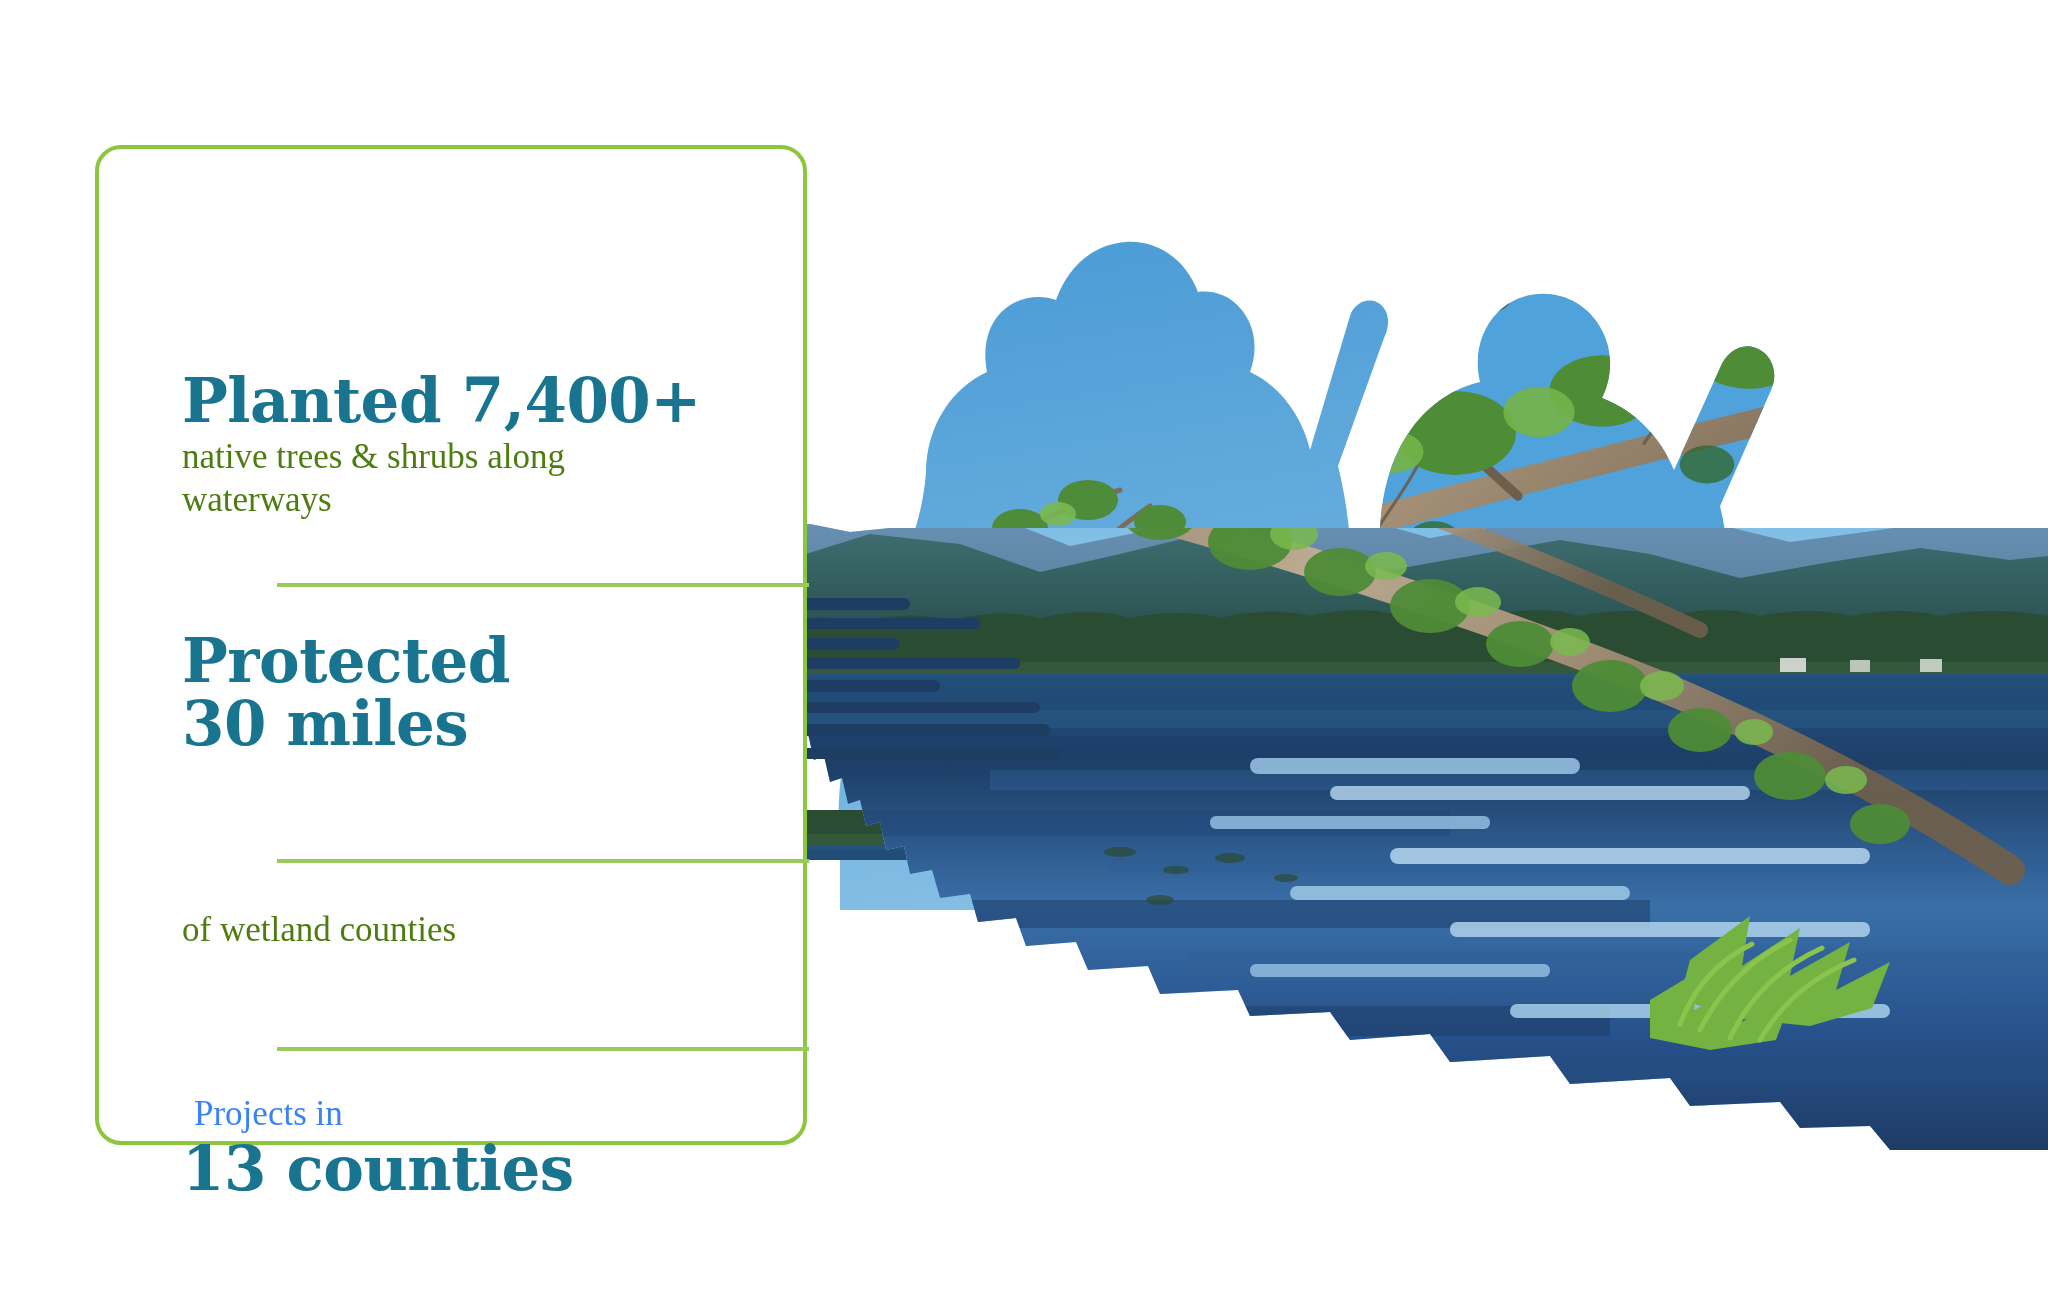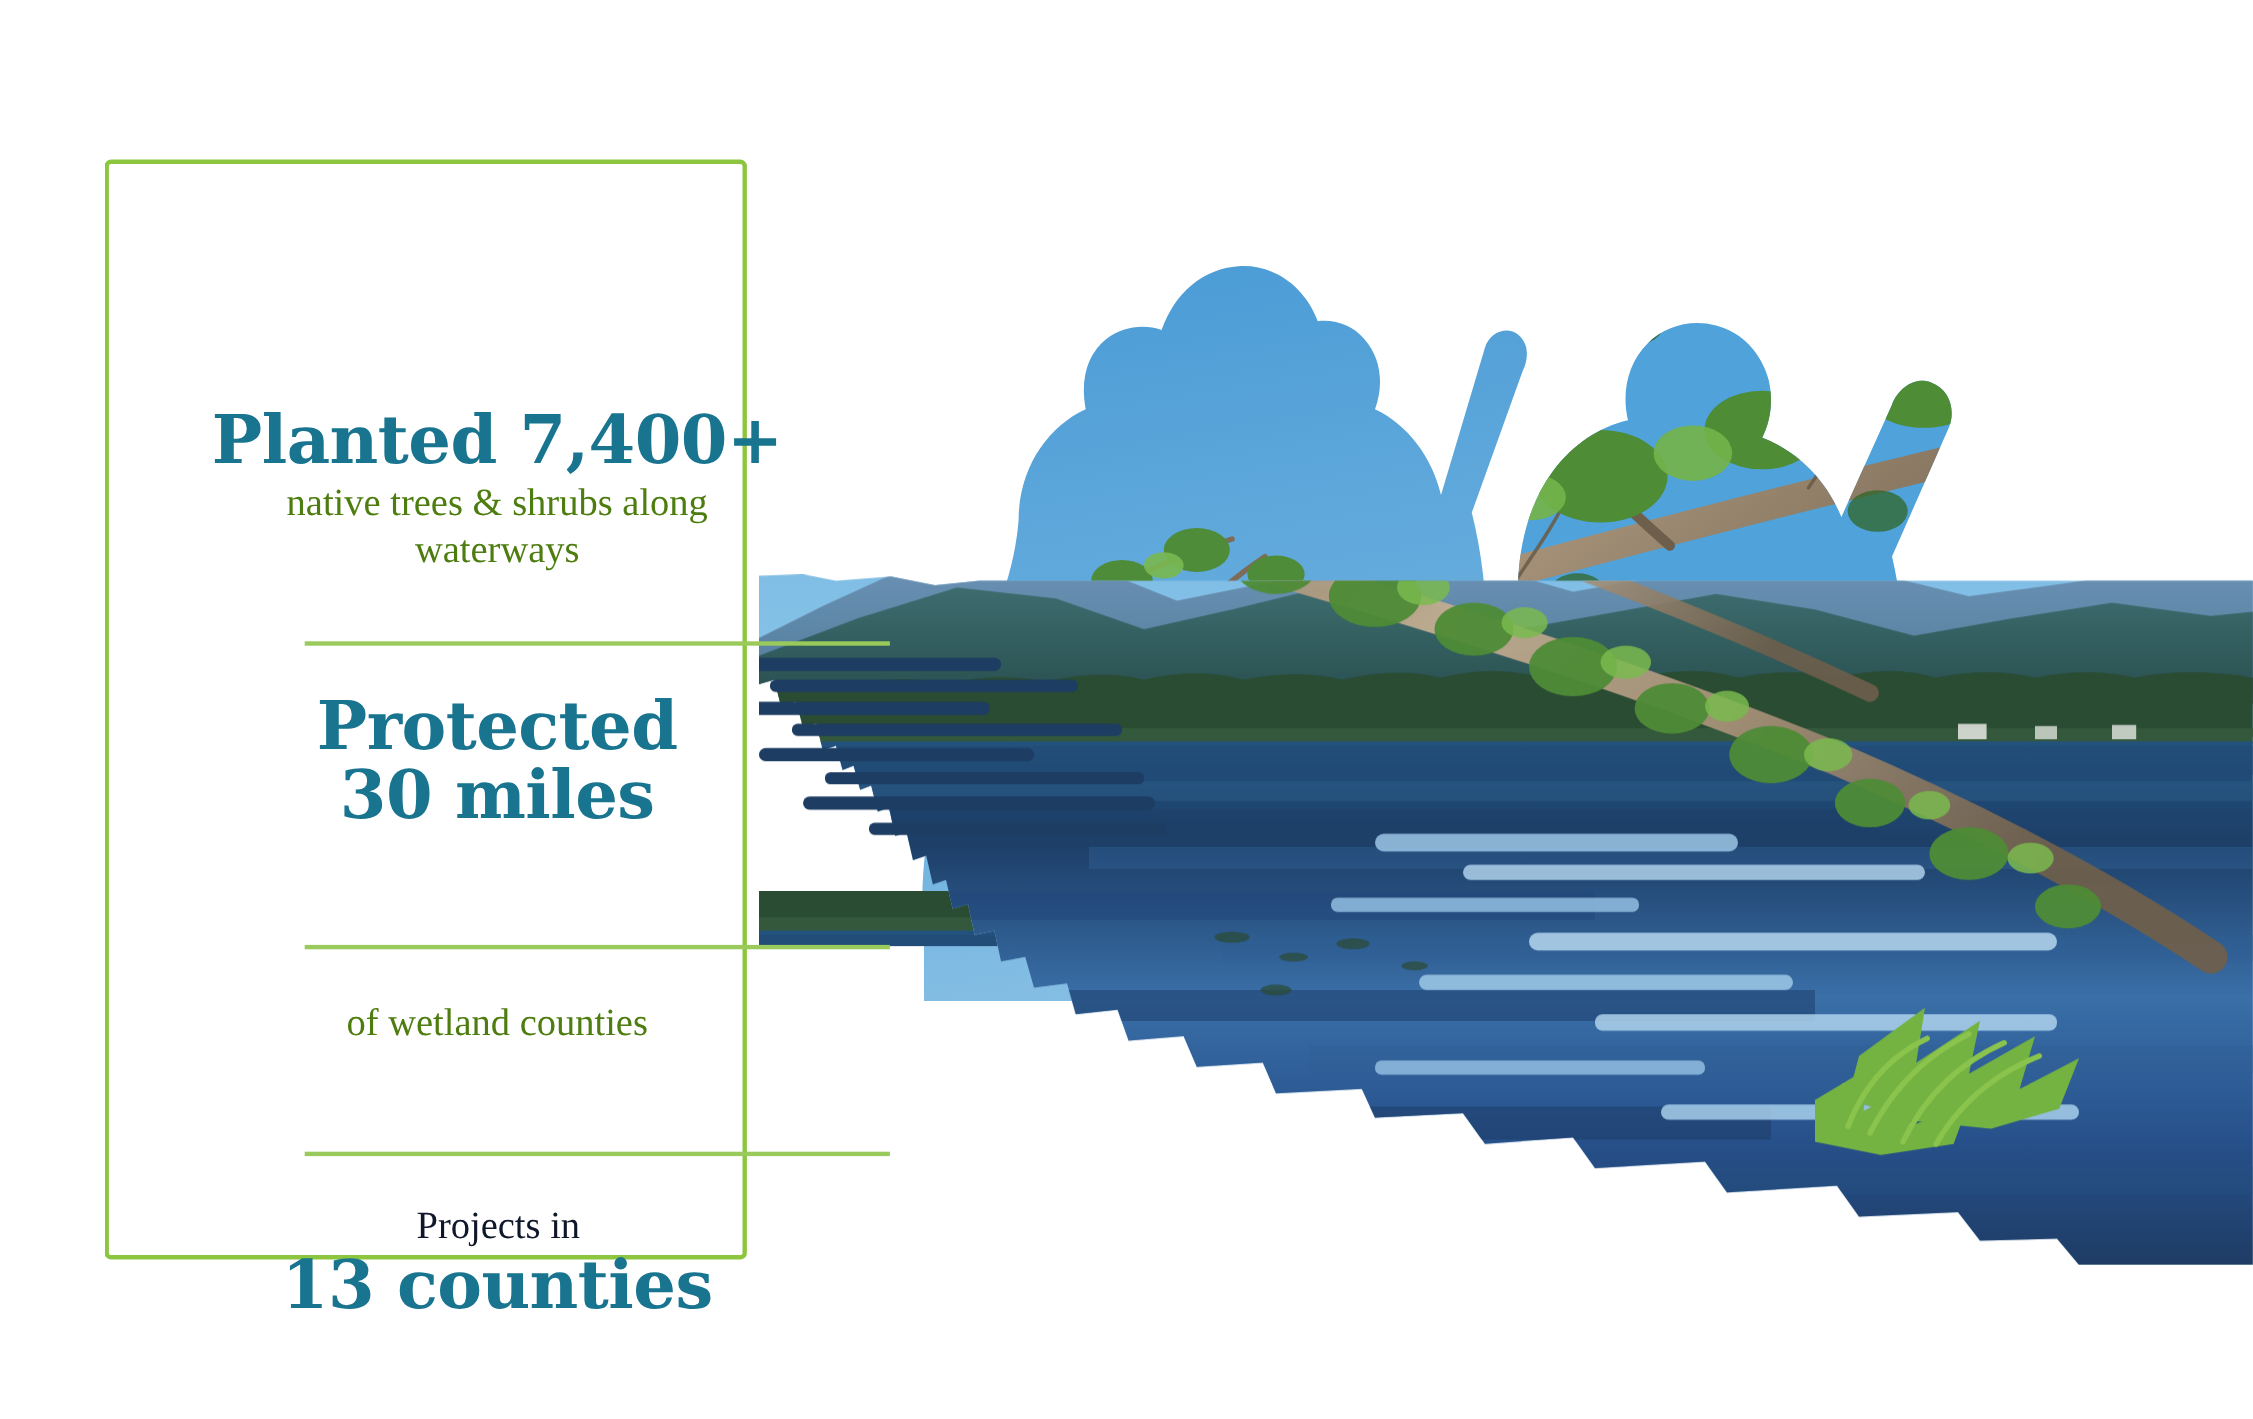--- a/index.html
+++ b/index.html
@@ -19,28 +19,27 @@
     position: absolute;
     inset: 0;
     background: #ffffff;
   }
 
   
   #stats-panel {
     position: absolute;
     left: 95px;
     top: 145px;
-    width: 584px;
+    width: 712px;
     height: 1000px;
     border: 4px solid #8CC63F;
-    border-radius: 6px;
+    border-radius: 26px;
     box-sizing: border-box;
     background: #ffffff;
     z-index: 5;
-    text-align: center;
   }
 
   .stat-block {
     position: absolute;
     left: 83px;
     width: 540px;
     color: #18748F;
   }
 
   .stat-headline {
@@ -62,22 +61,22 @@
     color: #4d7c0f;
     margin: 4px 0 0 0;
     white-space: pre-line;
   }
 
   .stat-eyebrow {
     font-family: "Liberation Serif", "DejaVu Serif", serif;
     font-weight: normal;
     font-size: 35px;
     line-height: 1.2;
-    color: #0f172a;
-    margin: 0 0 2px 2px;
+    color: #3b82f6;
+    margin: 0 0 2px 12px;
   }
 
   .divider {
     position: absolute;
     left: 178px;
     width: 532px;
     height: 4px;
     background: #9ACA5C;
     border: 0;
     margin: 0;

